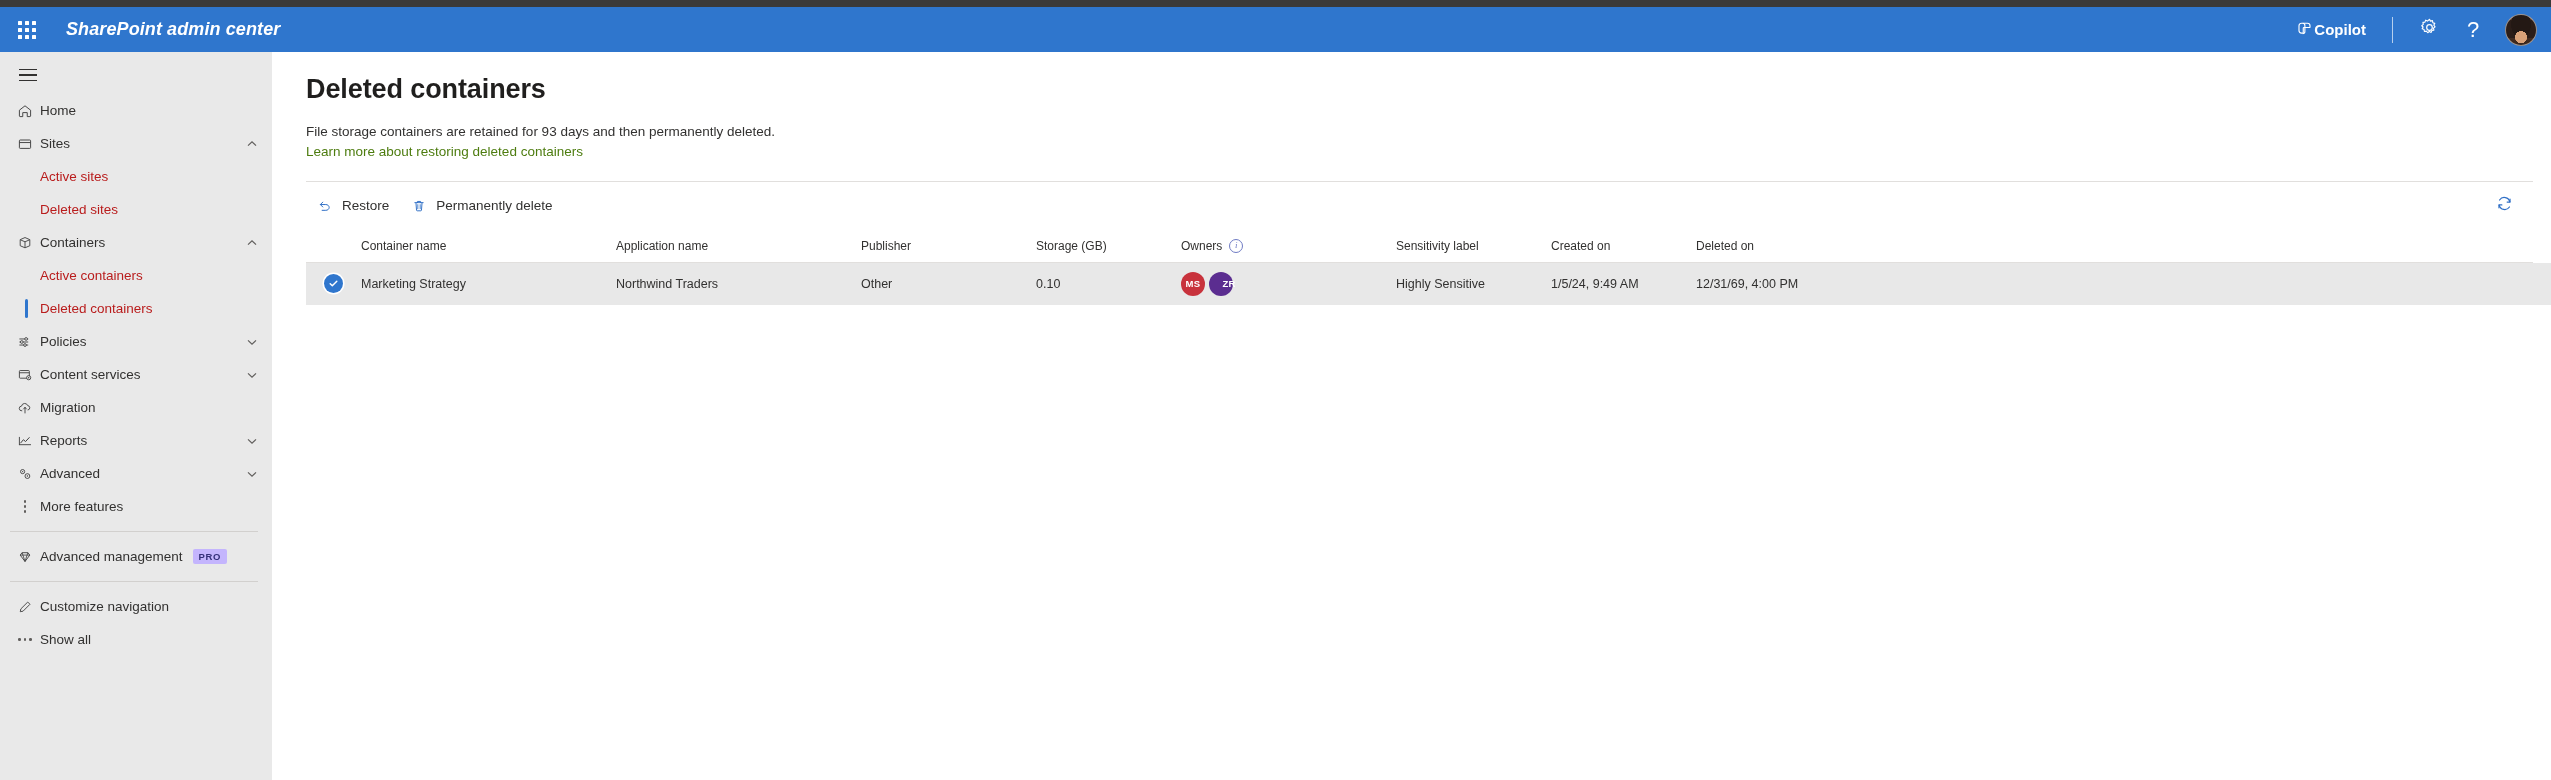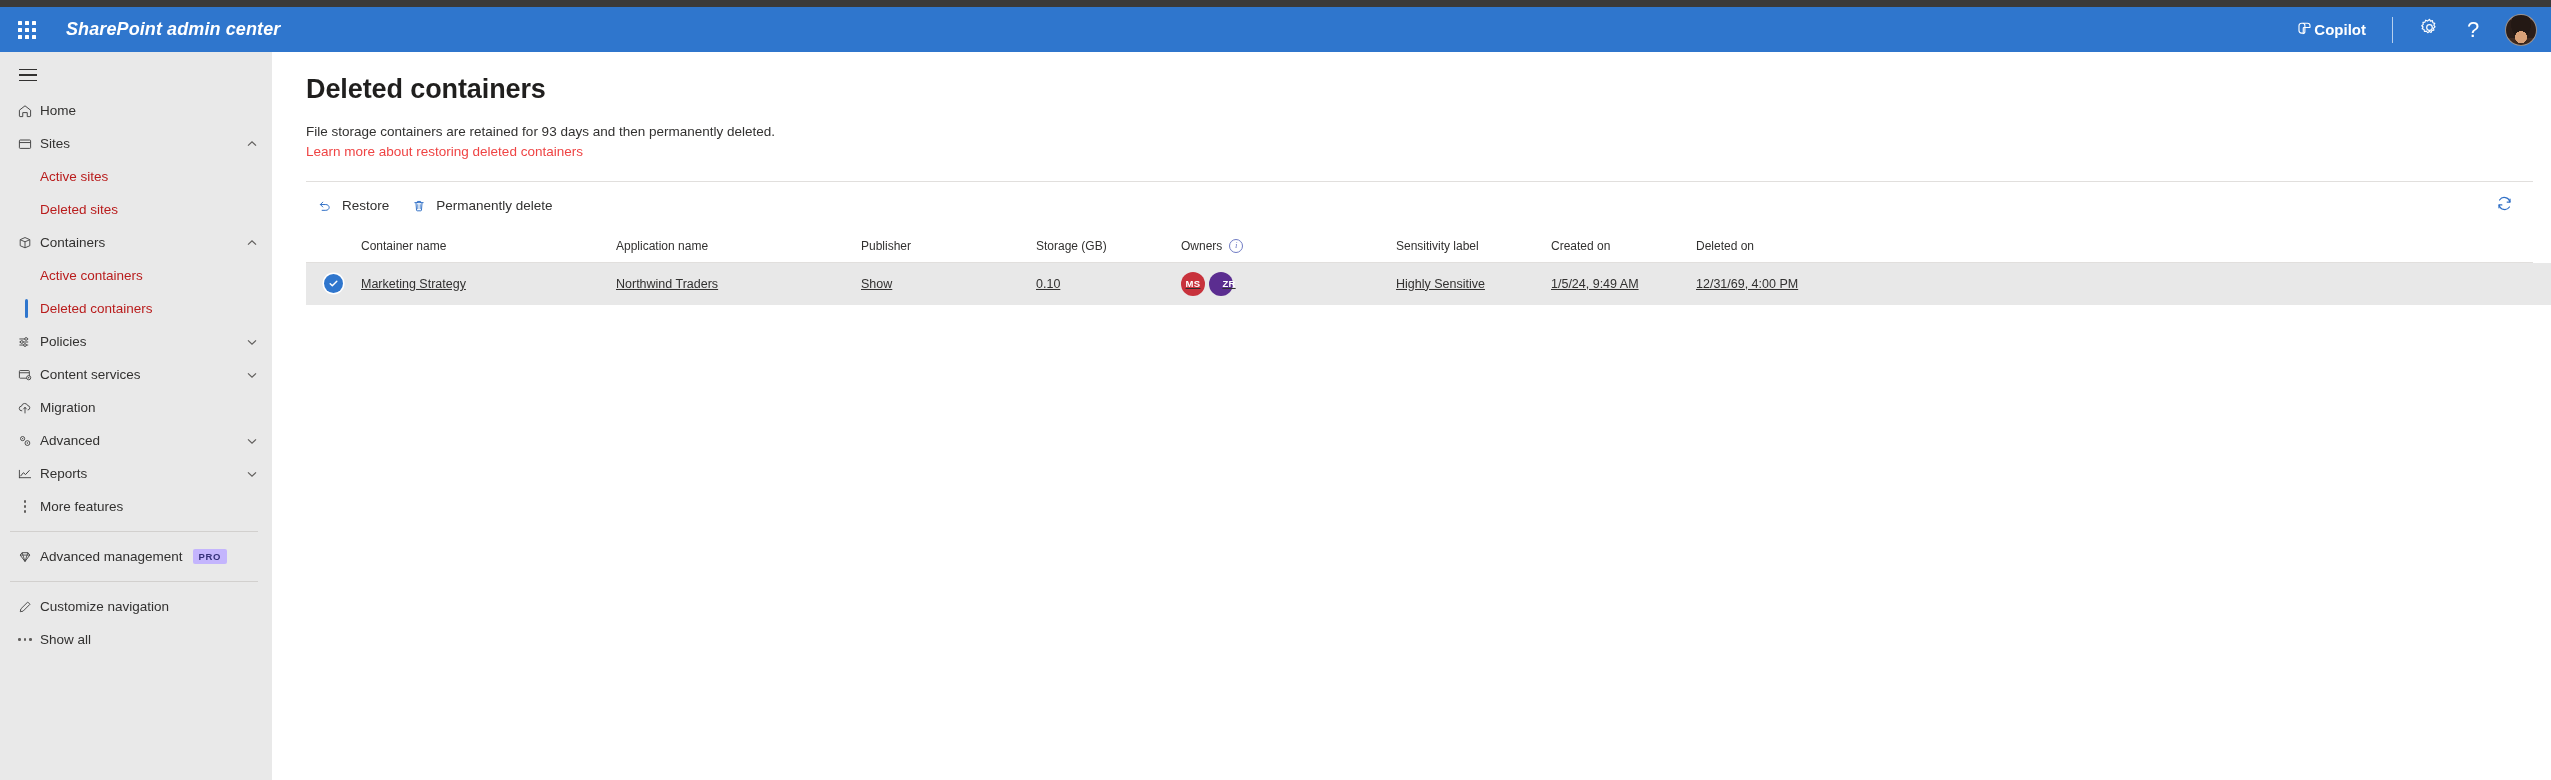--- a/index.html
+++ b/index.html
@@ -239,21 +239,21 @@
   }
   .page-desc {
     font-size: 13.5px;
     color: #323130;
     margin-top: 17px;
     line-height: 1.45;
   }
   .page-link {
     display: inline-block;
     font-size: 13.5px;
-    color: #ef4444;
+    color: #4d7c0f;
     text-decoration: none;
     margin-top: 2px;
     cursor: pointer;
   }
 
   .cmd-wrap {
     margin-top: 21px;
     margin-right: 18px;
     border-top: 1px solid #e1dfdd;
   }
@@ -309,21 +309,20 @@
     align-items: center;
     height: 42px;
     background: #e8e8e8;
     cursor: pointer;
   }
   .td {
     font-size: 12.5px;
     color: #323130;
     display: flex;
     align-items: center;
-    text-decoration: underline;
   }
   .col-check { width: 55px; min-width: 55px; display: flex; align-items: center; justify-content: flex-start; padding-left: 18px; }
   .col-name { width: 255px; min-width: 255px; }
   .col-app  { width: 245px; min-width: 245px; }
   .col-pub  { width: 175px; min-width: 175px; }
   .col-stor { width: 145px; min-width: 145px; }
   .col-own  { width: 215px; min-width: 215px; }
   .col-sens { width: 155px; min-width: 155px; }
   .col-crea { width: 145px; min-width: 145px; }
   .col-del  { width: 200px; min-width: 200px; }
@@ -518,42 +517,42 @@
             <path d="M6 13.6a3 3 0 01-.3-6 4 4 0 017.7-.6 2.8 2.8 0 01.5 5.5" stroke="#424242" stroke-width="1.15" fill="none" stroke-linecap="round"></path>
             <path d="M10 16.2V9.4M10 9.4L8.1 11.3M10 9.4l1.9 1.9" stroke="#424242" stroke-width="1.15" stroke-linecap="round"></path>
           </svg>
       </span>
       <span class="nav-label">Migration</span>
     </div>
 
     <div class="nav-item">
       <span class="nav-ico">
         <svg width="16" height="16" viewBox="0 0 20 20" fill="none">
+            <path d="M3 14.6V5.4M3 14.6h14" stroke="#424242" stroke-width="1.15" stroke-linecap="round"></path>
+            <path d="M4.6 12.4l3.4-4 2.7 2.3 4.6-5" stroke="#424242" stroke-width="1.25" fill="none" stroke-linecap="round" stroke-linejoin="round"></path>
+          </svg>
+      </span>
+      <span class="nav-label">Reports</span>
+      <span class="nav-chevron">
+        <svg width="12" height="12" viewBox="0 0 12 12" fill="none">
+            <path d="M2 4.4L6 8.2l4-3.8" stroke="#605e5c" stroke-width="1.2" fill="none"></path>
+          </svg>
+      </span>
+    </div>
+
+    <div class="nav-item">
+      <span class="nav-ico">
+        <svg width="16" height="16" viewBox="0 0 20 20" fill="none">
             <circle cx="7" cy="7" r="2.6" stroke="#424242" stroke-width="1.15"></circle>
             <circle cx="7" cy="7" r=".8" fill="#424242"></circle>
             <circle cx="13" cy="12.6" r="3" stroke="#424242" stroke-width="1.15"></circle>
             <circle cx="13" cy="12.6" r=".9" fill="#424242"></circle>
           </svg>
       </span>
       <span class="nav-label">Advanced</span>
-      <span class="nav-chevron">
-        <svg width="12" height="12" viewBox="0 0 12 12" fill="none">
-            <path d="M2 4.4L6 8.2l4-3.8" stroke="#605e5c" stroke-width="1.2" fill="none"></path>
-          </svg>
-      </span>
-    </div>
-
-    <div class="nav-item">
-      <span class="nav-ico">
-        <svg width="16" height="16" viewBox="0 0 20 20" fill="none">
-            <path d="M3 14.6V5.4M3 14.6h14" stroke="#424242" stroke-width="1.15" stroke-linecap="round"></path>
-            <path d="M4.6 12.4l3.4-4 2.7 2.3 4.6-5" stroke="#424242" stroke-width="1.25" fill="none" stroke-linecap="round" stroke-linejoin="round"></path>
-          </svg>
-      </span>
-      <span class="nav-label">Reports</span>
       <span class="nav-chevron">
         <svg width="12" height="12" viewBox="0 0 12 12" fill="none">
             <path d="M2 4.4L6 8.2l4-3.8" stroke="#605e5c" stroke-width="1.2" fill="none"></path>
           </svg>
       </span>
     </div>
 
     <div class="nav-item">
       <span class="nav-ico">
         <span class="dots-vert">
@@ -674,21 +673,21 @@
       <div class="tbl-row">
         <div class="col-check">
           <span class="check-sel">
             <svg width="11" height="11" viewBox="0 0 12 12" fill="none">
                 <path d="M2.4 6.2l2.3 2.3 4.9-4.9" stroke="#ffffff" stroke-width="1.6" fill="none" stroke-linecap="round" stroke-linejoin="round"></path>
               </svg>
           </span>
         </div>
         <div class="td col-name">Marketing Strategy</div>
         <div class="td col-app">Northwind Traders</div>
-        <div class="td col-pub">Show</div>
+        <div class="td col-pub">Other</div>
         <div class="td col-stor">0.10</div>
         <div class="td col-own">
           <span class="owner-stack">
             <span class="owner-av" id="own0" style="background: rgb(200, 50, 60);">MS</span>
             <span class="owner-av" id="own1" style="background: rgb(91, 45, 144);">ZR</span>
           </span>
         </div>
         <div class="td col-sens">Highly Sensitive</div>
         <div class="td col-crea">1/5/24, 9:49 AM</div>
         <div class="td col-del">12/31/69, 4:00 PM</div>

